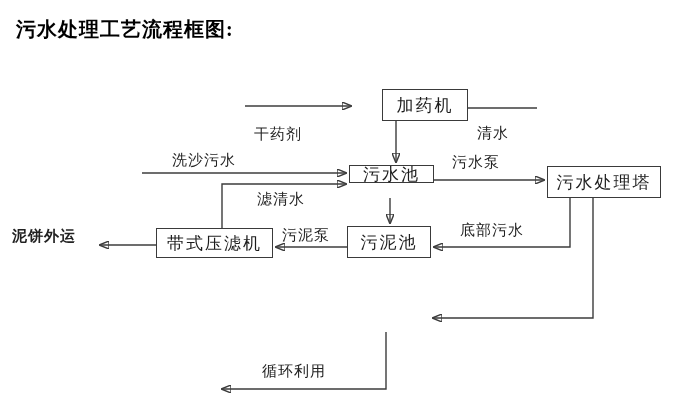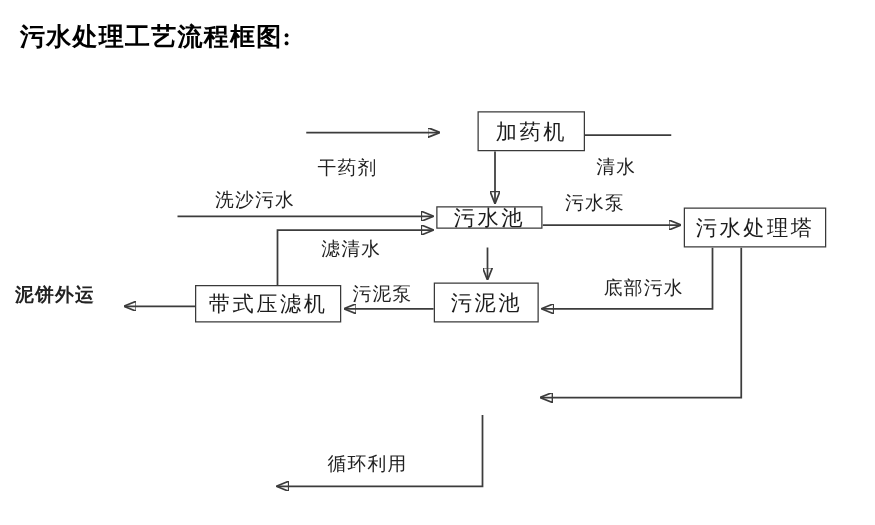--- a/index.html
+++ b/index.html
@@ -59,21 +59,21 @@
   .n-sludge   { left: 347px; top: 226px; width:  84px; height: 32px; }
   .n-press    { left: 156px; top: 228px; width: 117px; height: 30px; }
   .n-clean    { left: 342px; top: 300px; width:  88px; height: 32px; }
   
   .l-dry      { left: 254px; top:  86px; margin-top: 39px; }
   .l-cw       { left: 477px; top:  84px; margin-top: 40px; }
   .l-sand     { left: 172px; top: 151px; }
   .l-pump     { left: 452px; top: 153px; }
   .l-filter   { left: 257px; top: 190px; }
   .l-sludgep  { left: 282px; top: 226px; }
-  .l-bottom   { left: 483px; top: 221px; text-align: center; }
+  .l-bottom   { left: 460px; top: 221px; text-align: center; }
   .l-mudcake  { left:  12px; top: 227px; font-weight: bold; }
   .l-recycle  { left: 262px; top: 362px; }
 </style>
 </head>
 <body>
 
 <div class="canvas">
 
   <div class="title">污水处理工艺流程框图:</div>
 

